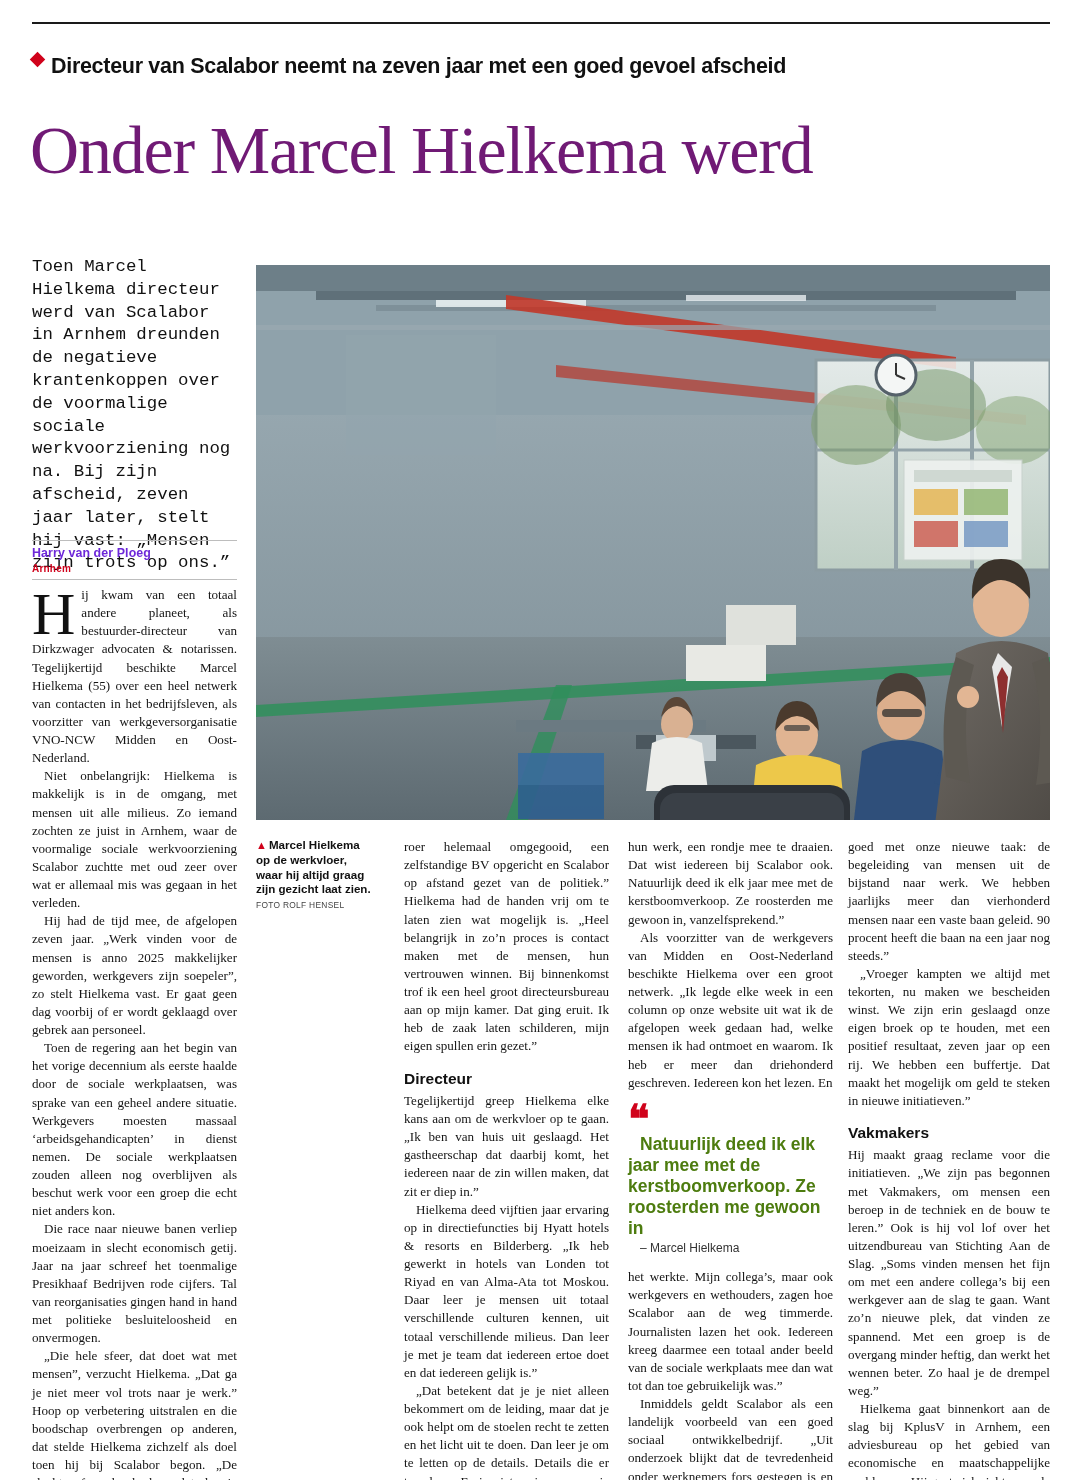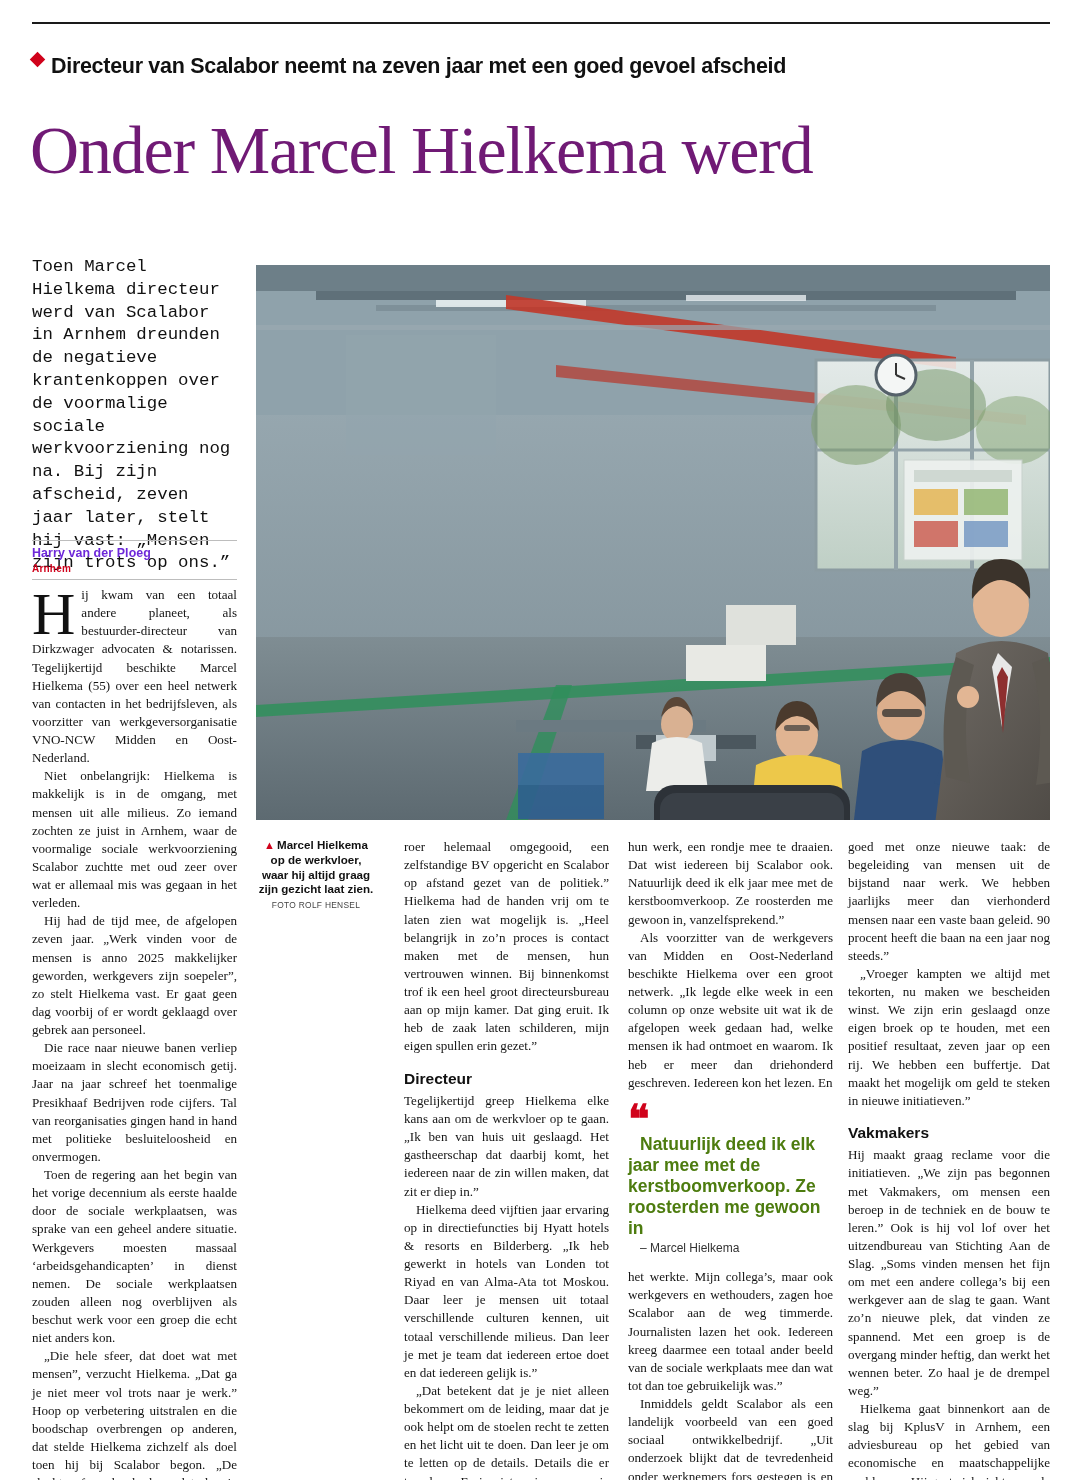--- a/index.html
+++ b/index.html
@@ -128,21 +128,20 @@
   .caption {
     position: absolute;
     left: 256px;
     top: 838px;
     width: 120px;
     font-family: "Liberation Sans", sans-serif;
     font-size: 11.6px;
     line-height: 1.28;
     font-weight: bold;
     color: #111;
-    text-align: center;
   }
   .caption .tri {
     color: #d0021b;
     font-size: 11px;
     margin-right: 2px;
   }
   .caption .credit {
     font-weight: normal;
     font-size: 8.4px;
     letter-spacing: 0.3px;
@@ -381,22 +380,22 @@
 
   <div class="caption">
     <span class="tri">▲</span><span>Marcel Hielkema op de werkvloer, waar hij altijd graag zijn gezicht laat zien.</span>
     <span class="credit">FOTO ROLF HENSEL</span>
   </div>
 
   <div class="col" id="col1">
     <p class="first"><span class="dropcap">H</span><span>ij kwam van een totaal andere planeet, als bestuurder-directeur van Dirkzwager advocaten &amp; notarissen. Tegelijkertijd beschikte Marcel Hielkema (55) over een heel netwerk van contacten in het bedrijfsleven, als voorzitter van werkgeversorganisatie VNO-NCW Midden en Oost-Nederland.</span></p>
     <p>Niet onbelangrijk: Hielkema is makkelijk is in de omgang, met mensen uit alle milieus. Zo iemand zochten ze juist in Arnhem, waar de voormalige sociale werkvoorziening Scalabor zuchtte met oud zeer over wat er allemaal mis was gegaan in het verleden.</p>
     <p>Hij had de tijd mee, de afgelopen zeven jaar. „Werk vinden voor de mensen is anno 2025 makkelijker geworden, werkgevers zijn soepeler”, zo stelt Hielkema vast. Er gaat geen dag voorbij of er wordt geklaagd over gebrek aan personeel.</p>
+    <p>Toen de regering aan het begin van het vorige decennium als eerste haalde door de sociale werkplaatsen, was sprake van een geheel andere situatie. Werkgevers moesten massaal ‘arbeidsgehandicapten’ in dienst nemen. De sociale werkplaatsen zouden alleen nog overblijven als beschut werk voor een groep die echt niet anders kon.</p>
     <p>Die race naar nieuwe banen verliep moeizaam in slecht economisch getij. Jaar na jaar schreef het toenmalige Presikhaaf Bedrijven rode cijfers. Tal van reorganisaties gingen hand in hand met politieke besluiteloosheid en onvermogen.</p>
-    <p>Toen de regering aan het begin van het vorige decennium als eerste haalde door de sociale werkplaatsen, was sprake van een geheel andere situatie. Werkgevers moesten massaal ‘arbeidsgehandicapten’ in dienst nemen. De sociale werkplaatsen zouden alleen nog overblijven als beschut werk voor een groep die echt niet anders kon.</p>
     <p>„Die hele sfeer, dat doet wat met mensen”, verzucht Hielkema. „Dat ga je niet meer vol trots naar je werk.” Hoop op verbetering uitstralen en die boodschap overbrengen op anderen, dat stelde Hielkema zichzelf als doel toen hij bij Scalabor begon. „De slechte sfeer doorbreken, dat doe je niet van de ene op de andere dag. Ik was de zoveelste nieuweling in de leiding. Ik ontmoette mensen die me recht voor de raap vroegen: hoe lang ga jij nu weer blijven?”</p>
 
   </div>
 
   <div class="col" id="col2">
     <p class="first">roer helemaal omgegooid, een zelfstandige BV opgericht en Scalabor op afstand gezet van de politiek.” Hielkema had de handen vrij om te laten zien wat mogelijk is. „Heel belangrijk in zo’n proces is contact maken met de mensen, hun vertrouwen winnen. Bij binnenkomst trof ik een heel groot directeursbureau aan op mijn kamer. Dat ging eruit. Ik heb de zaak laten schilderen, mijn eigen spullen erin gezet.”</p>
     <h3>Directeur</h3>
     <p class="first">Tegelijkertijd greep Hielkema elke kans aan om de werkvloer op te gaan. „Ik ben van huis uit geslaagd. Het gastheerschap dat daarbij komt, het iedereen naar de zin willen maken, dat zit er diep in.”</p>
     <p>Hielkema deed vijftien jaar ervaring op in directiefuncties bij Hyatt hotels &amp; resorts en Bilderberg. „Ik heb gewerkt in hotels van Londen tot Riyad en van Alma-Ata tot Moskou. Daar leer je mensen uit totaal verschillende culturen kennen, uit totaal verschillende milieus. Dan leer je met je team dat iedereen ertoe doet en dat iedereen gelijk is.”</p>
     <p>„Dat betekent dat je je niet alleen bekommert om de leiding, maar dat je ook helpt om de stoelen recht te zetten en het licht uit te doen. Dan leer je om te letten op de details. Details die er toe doen. Er is niets mis mee om je handjes te laten wapperen. Je moet je nooit beter voordoen dan iemand anders. Ik vind het leuk om met mensen mee te lopen naar</p>

